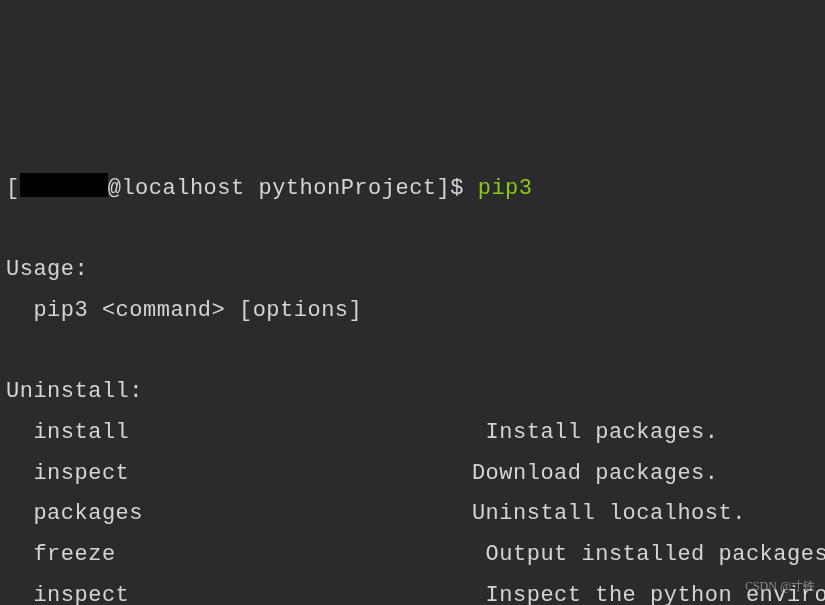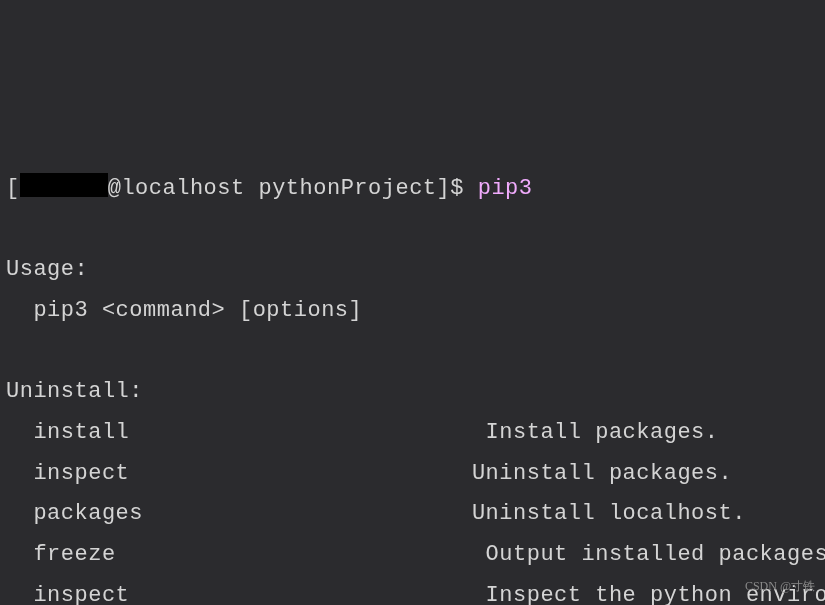--- a/index.html
+++ b/index.html
@@ -27,21 +27,21 @@
       width: 88px;
       height: 24px;
       vertical-align: middle;
       position: relative;
       top: -3px;
     }
     .prompt-line {
       color: #d4d4d4;
     }
     .command {
-      color: #f0abfc;
+      color: #84cc16;
     }
     .watermark {
       position: absolute;
       bottom: 8px;
       right: 10px;
       font-size: 12px;
       color: #8a8a8a;
       font-family: Liberation Serif, serif;
       letter-spacing: 0;
       margin-left: 12px;
@@ -52,21 +52,21 @@
 
 
 
 <div><span class="prompt-line"><span>[</span><span class="redacted"></span><span>@localhost</span> <span>pythonProject</span><span>]$</span> <span class="command">pip3</span></span>
 
 <span>Usage:</span>
 <span>  pip3 &lt;command&gt; [options]</span>
 
 <span>Uninstall:</span>
 <div id="commands-container"><span><span>  install                          </span><span>Install packages.</span></span>
-<span><span>  inspect                         </span><span>Uninstall packages.</span></span>
+<span><span>  inspect                         </span><span>Download packages.</span></span>
 <span><span>  packages                        </span><span>Uninstall localhost.</span></span>
 <span><span>  freeze                           </span><span>Output installed packages</span></span>
 <span><span>  inspect                          </span><span>Inspect the python enviro</span></span>
 
 
 
 </div></div>
 
 <div class="watermark">CSDN @寸铁</div>
 

